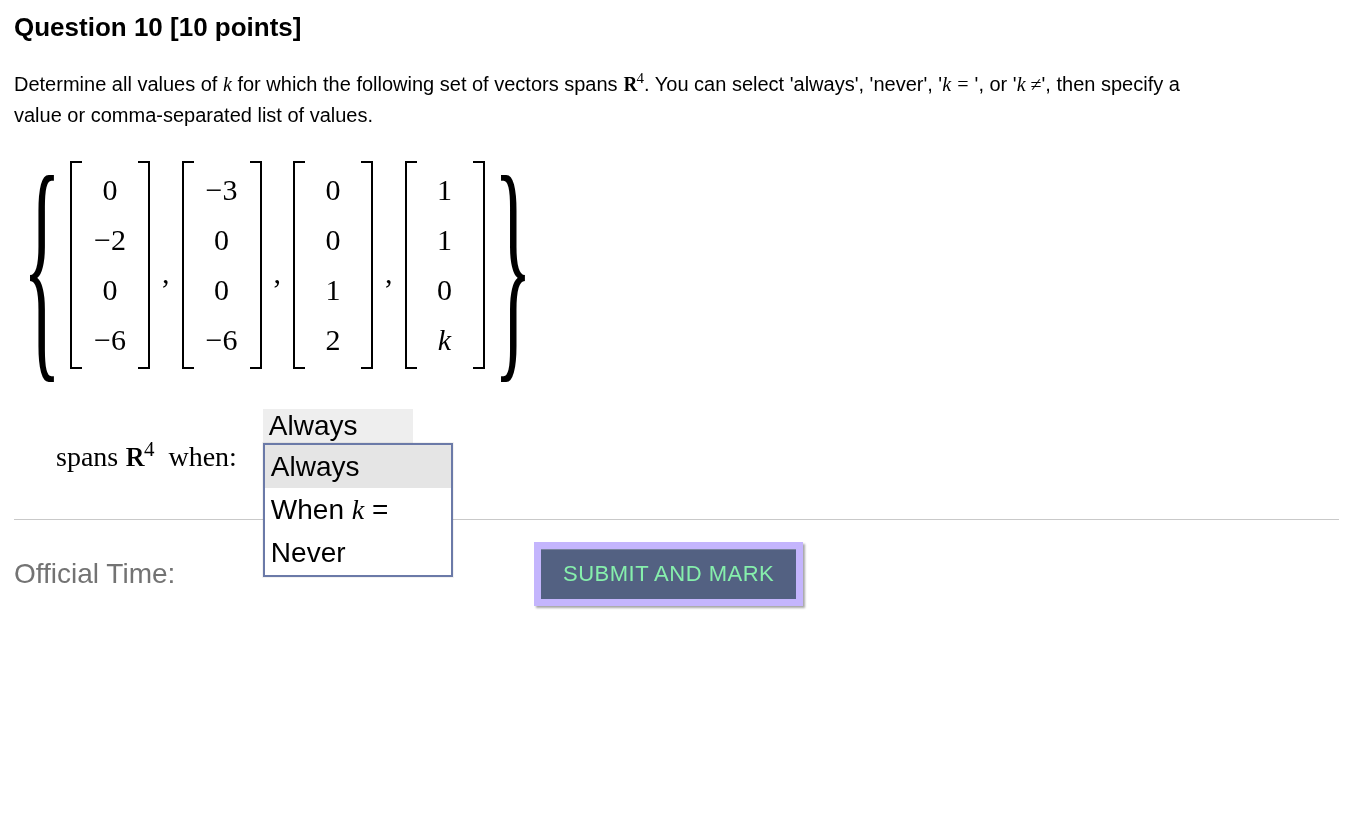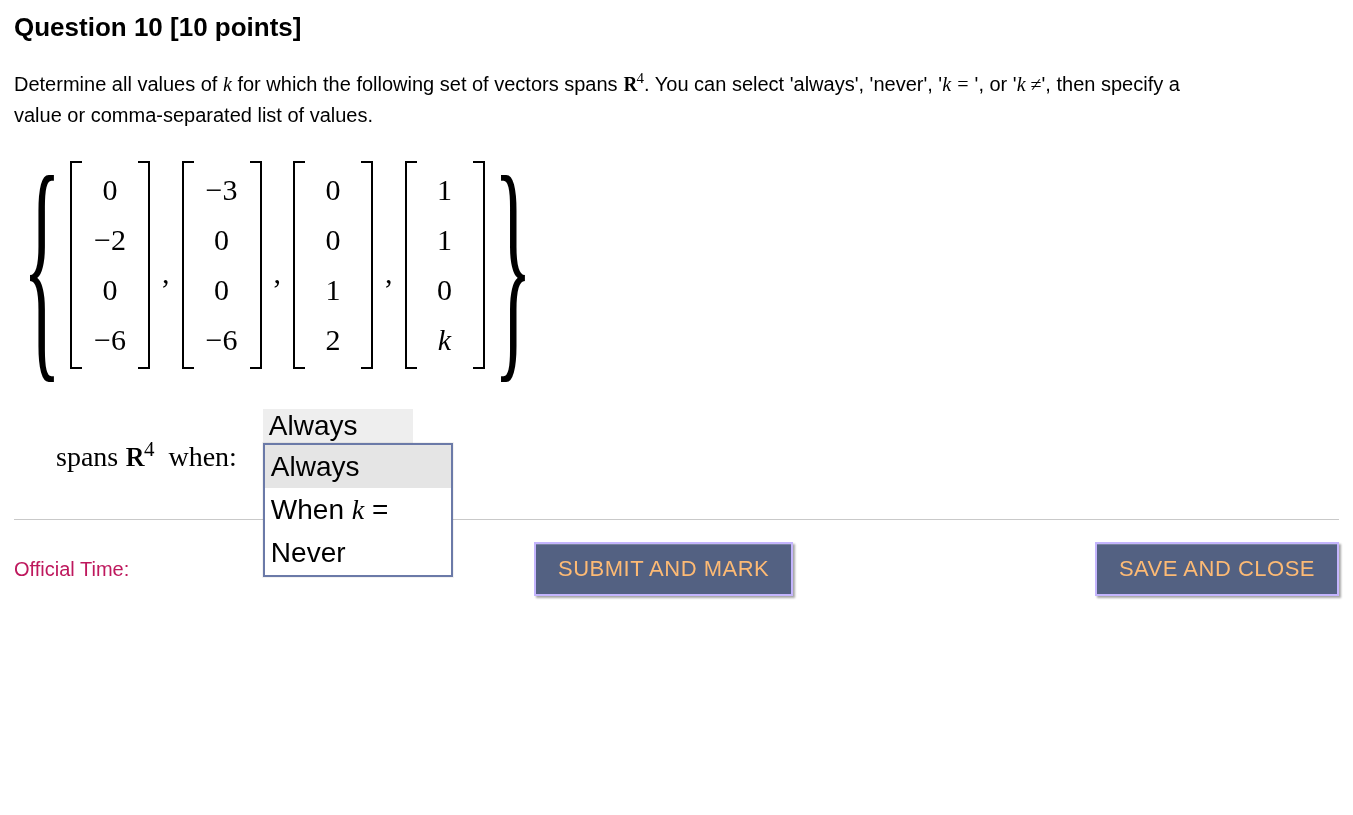--- a/index.html
+++ b/index.html
@@ -134,33 +134,33 @@
   }
 
   
   .footer {
     margin-top: 22px;
     display: flex;
     align-items: center;
     gap: 40px;
   }
   .official-time {
-    color: #be185d;
-    font-size: 20px;
+    color: #737373;
+    font-size: 28px;
     line-height: 1.35;
     min-width: 220px;
   }
   .spacer { width: 220px; } 
   .btn {
     background: #536182;
-    color: #fdba74;
+    color: #86efac;
     font-size: 22px;
     letter-spacing: 0.5px;
     padding: 12px 22px;
-    border: 2px solid #c4b5fd;
+    border: 7px solid #c4b5fd;
     box-shadow: inset 0 1px 0 rgba(255,255,255,0.22), 2px 2px 2px rgba(0,0,0,0.35);
     cursor: pointer;
     font-family: Arial, Helvetica, sans-serif;
   }
   .footer .push { flex: 1; }
 </style>
 </head>
 <body>
 
 <div class="page">
@@ -243,16 +243,15 @@
 
   <hr class="divider">
 
   <div class="footer">
     <div class="official-time">
       <div>Official Time:</div>
     </div>
     <div class="spacer"></div>
     <button class="btn">SUBMIT AND MARK</button>
     <div class="push"></div>
-    <button class="btn">SAVE AND CLOSE</button>
   </div>
 
 </div>
 
 </body></html>

